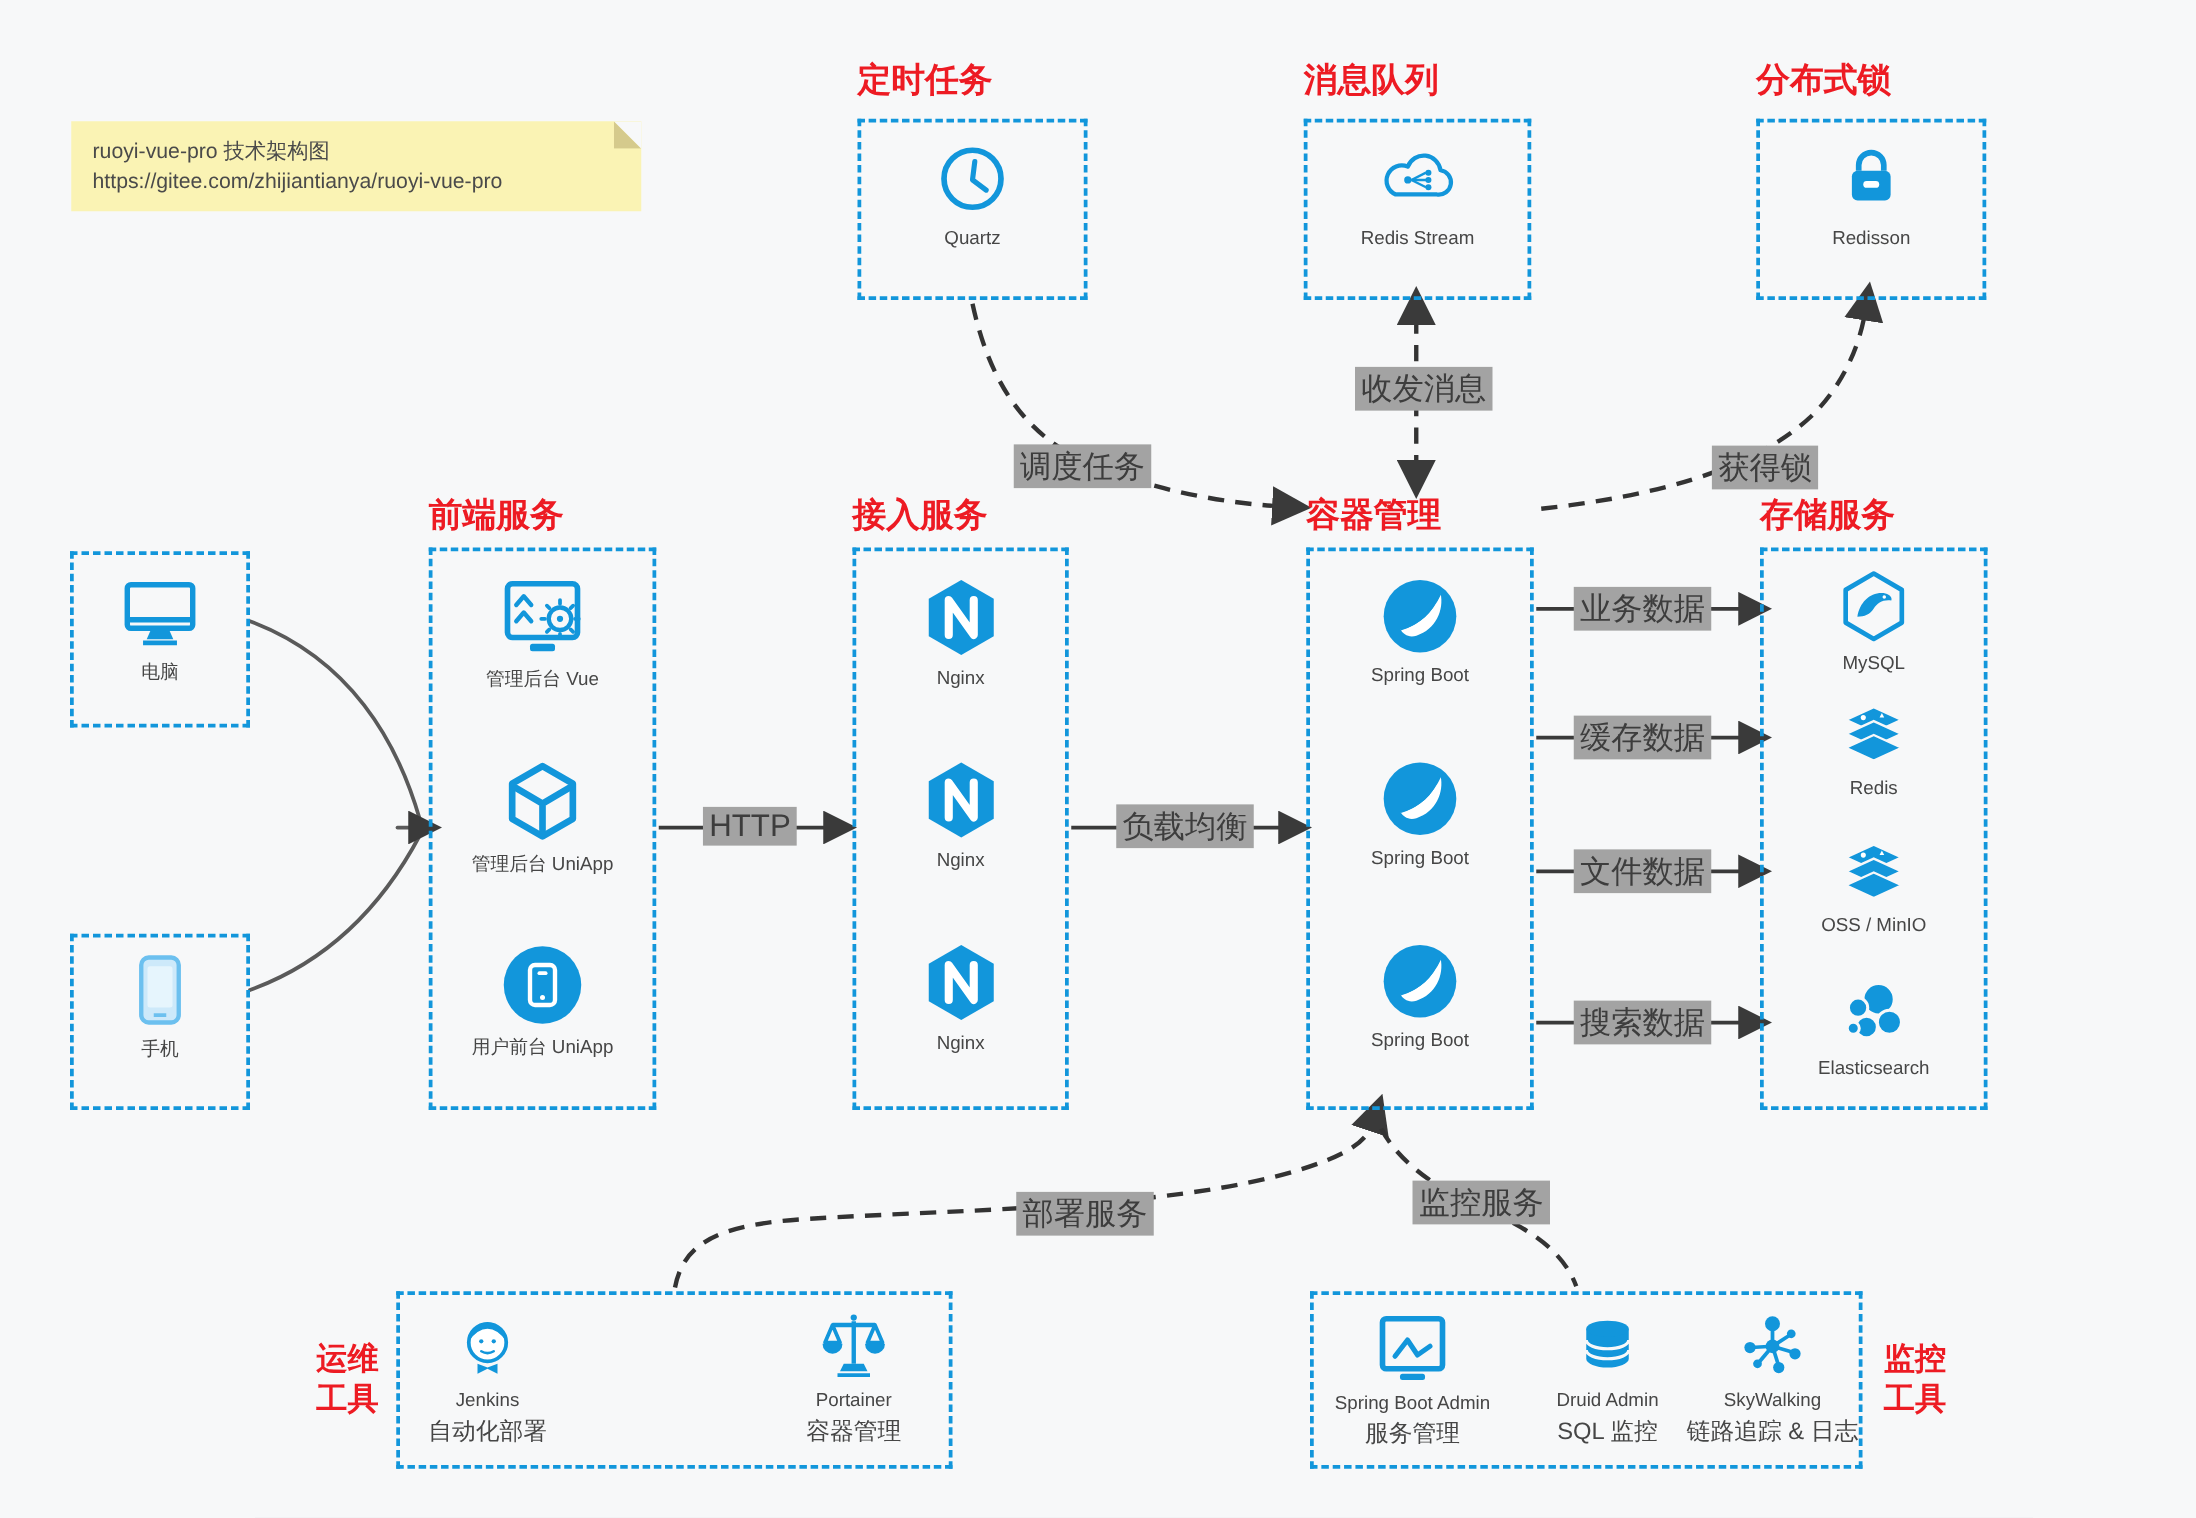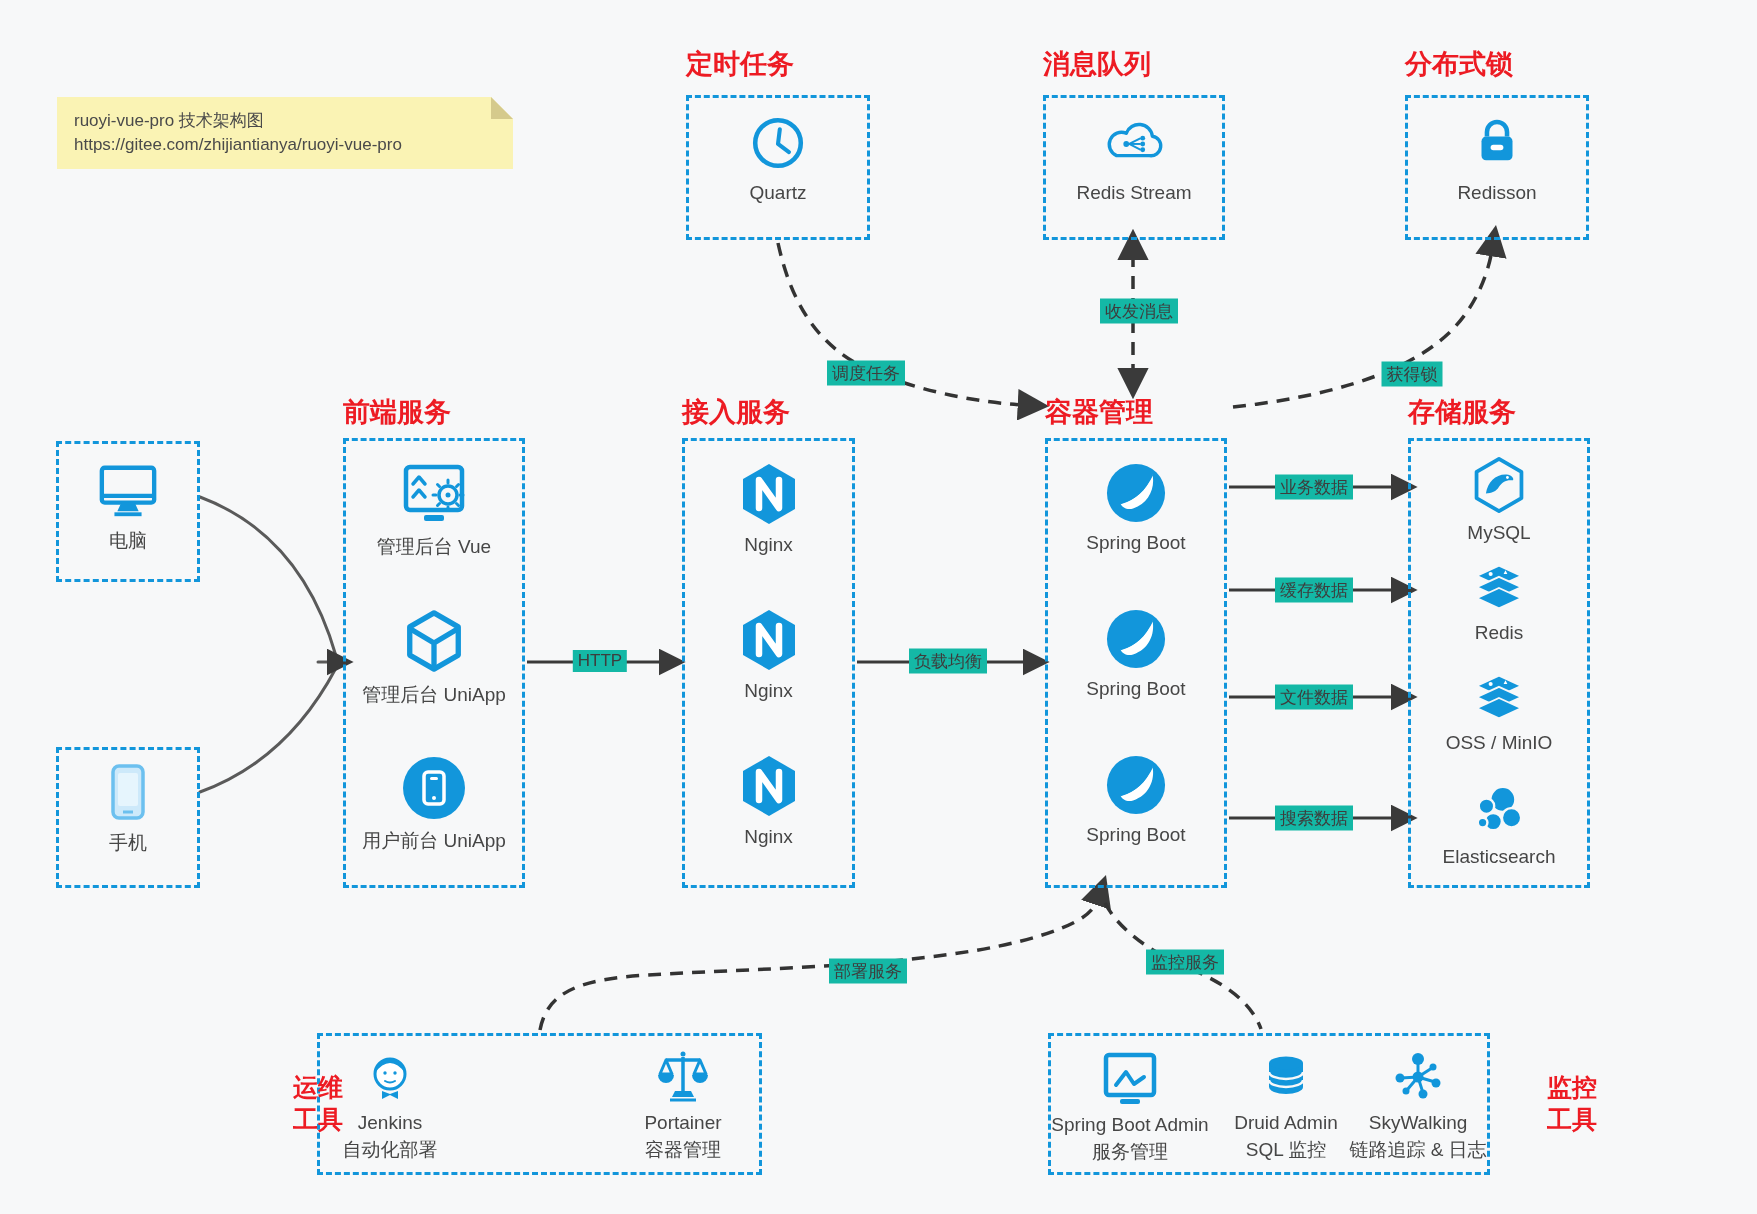--- a/index.html
+++ b/index.html
@@ -1,26 +1,26 @@
 <!DOCTYPE html>
 <html><head>
 <meta charset="utf-8">
 <style>
   html,body{margin:0;padding:0;background:#eef0f1;}
   .canvas{position:relative;width:1757px;height:1214px;background:#f7f8f9;overflow:hidden;
           font-family:"Liberation Sans","DejaVu Sans",sans-serif;}
   .edges{position:absolute;left:0;top:0;z-index:1;}
   .dbox{position:absolute;border:3px dashed #1296db;box-sizing:border-box;z-index:2;background:transparent;}
   .gtitle{position:absolute;color:#ed1b23;font-size:27px;font-weight:bold;z-index:3;white-space:nowrap;}
-  .stitle{position:absolute;color:#ed1b23;font-size:25px;font-weight:bold;text-align:center;line-height:32px;z-index:3;margin-left:40px;}
+  .stitle{position:absolute;color:#ed1b23;font-size:25px;font-weight:bold;text-align:center;line-height:32px;z-index:3;}
   .node{position:absolute;display:flex;flex-direction:column;align-items:center;z-index:3;}
-  .node .lbl{font-size:19px;color:#464646;margin-top:8px;white-space:nowrap;}
+  .node .lbl{font-size:15px;color:#464646;margin-top:8px;white-space:nowrap;}
   .node .sub{font-size:19px;color:#464646;margin-top:3px;white-space:nowrap;}
-  .elabel{position:absolute;transform:translate(-50%,-50%);font-size:17px;color:#3d3d3d;
-          background:#14b8a6;padding:1px 5px;white-space:nowrap;z-index:4;}
+  .elabel{position:absolute;transform:translate(-50%,-50%);font-size:25px;color:#3d3d3d;
+          background:#a3a3a3;padding:1px 5px;white-space:nowrap;z-index:4;}
   .note{position:absolute;left:57px;top:97px;width:456px;height:72px;background:#faf3b4;z-index:3;
         font-size:17px;line-height:24px;color:#4a4a4a;padding:12px 0 0 17px;box-sizing:border-box;}
   .note .cut{position:absolute;right:0;top:0;width:22px;height:22px;background:#f7f8f9;
              clip-path:polygon(0 0,100% 0,100% 100%);}
   .note .flap{position:absolute;right:0;top:0;width:22px;height:22px;background:#d5ca8c;
               clip-path:polygon(0 0,100% 100%,0 100%);}
   svg.ic{display:block;}
 </style>
 </head>
 <body>

